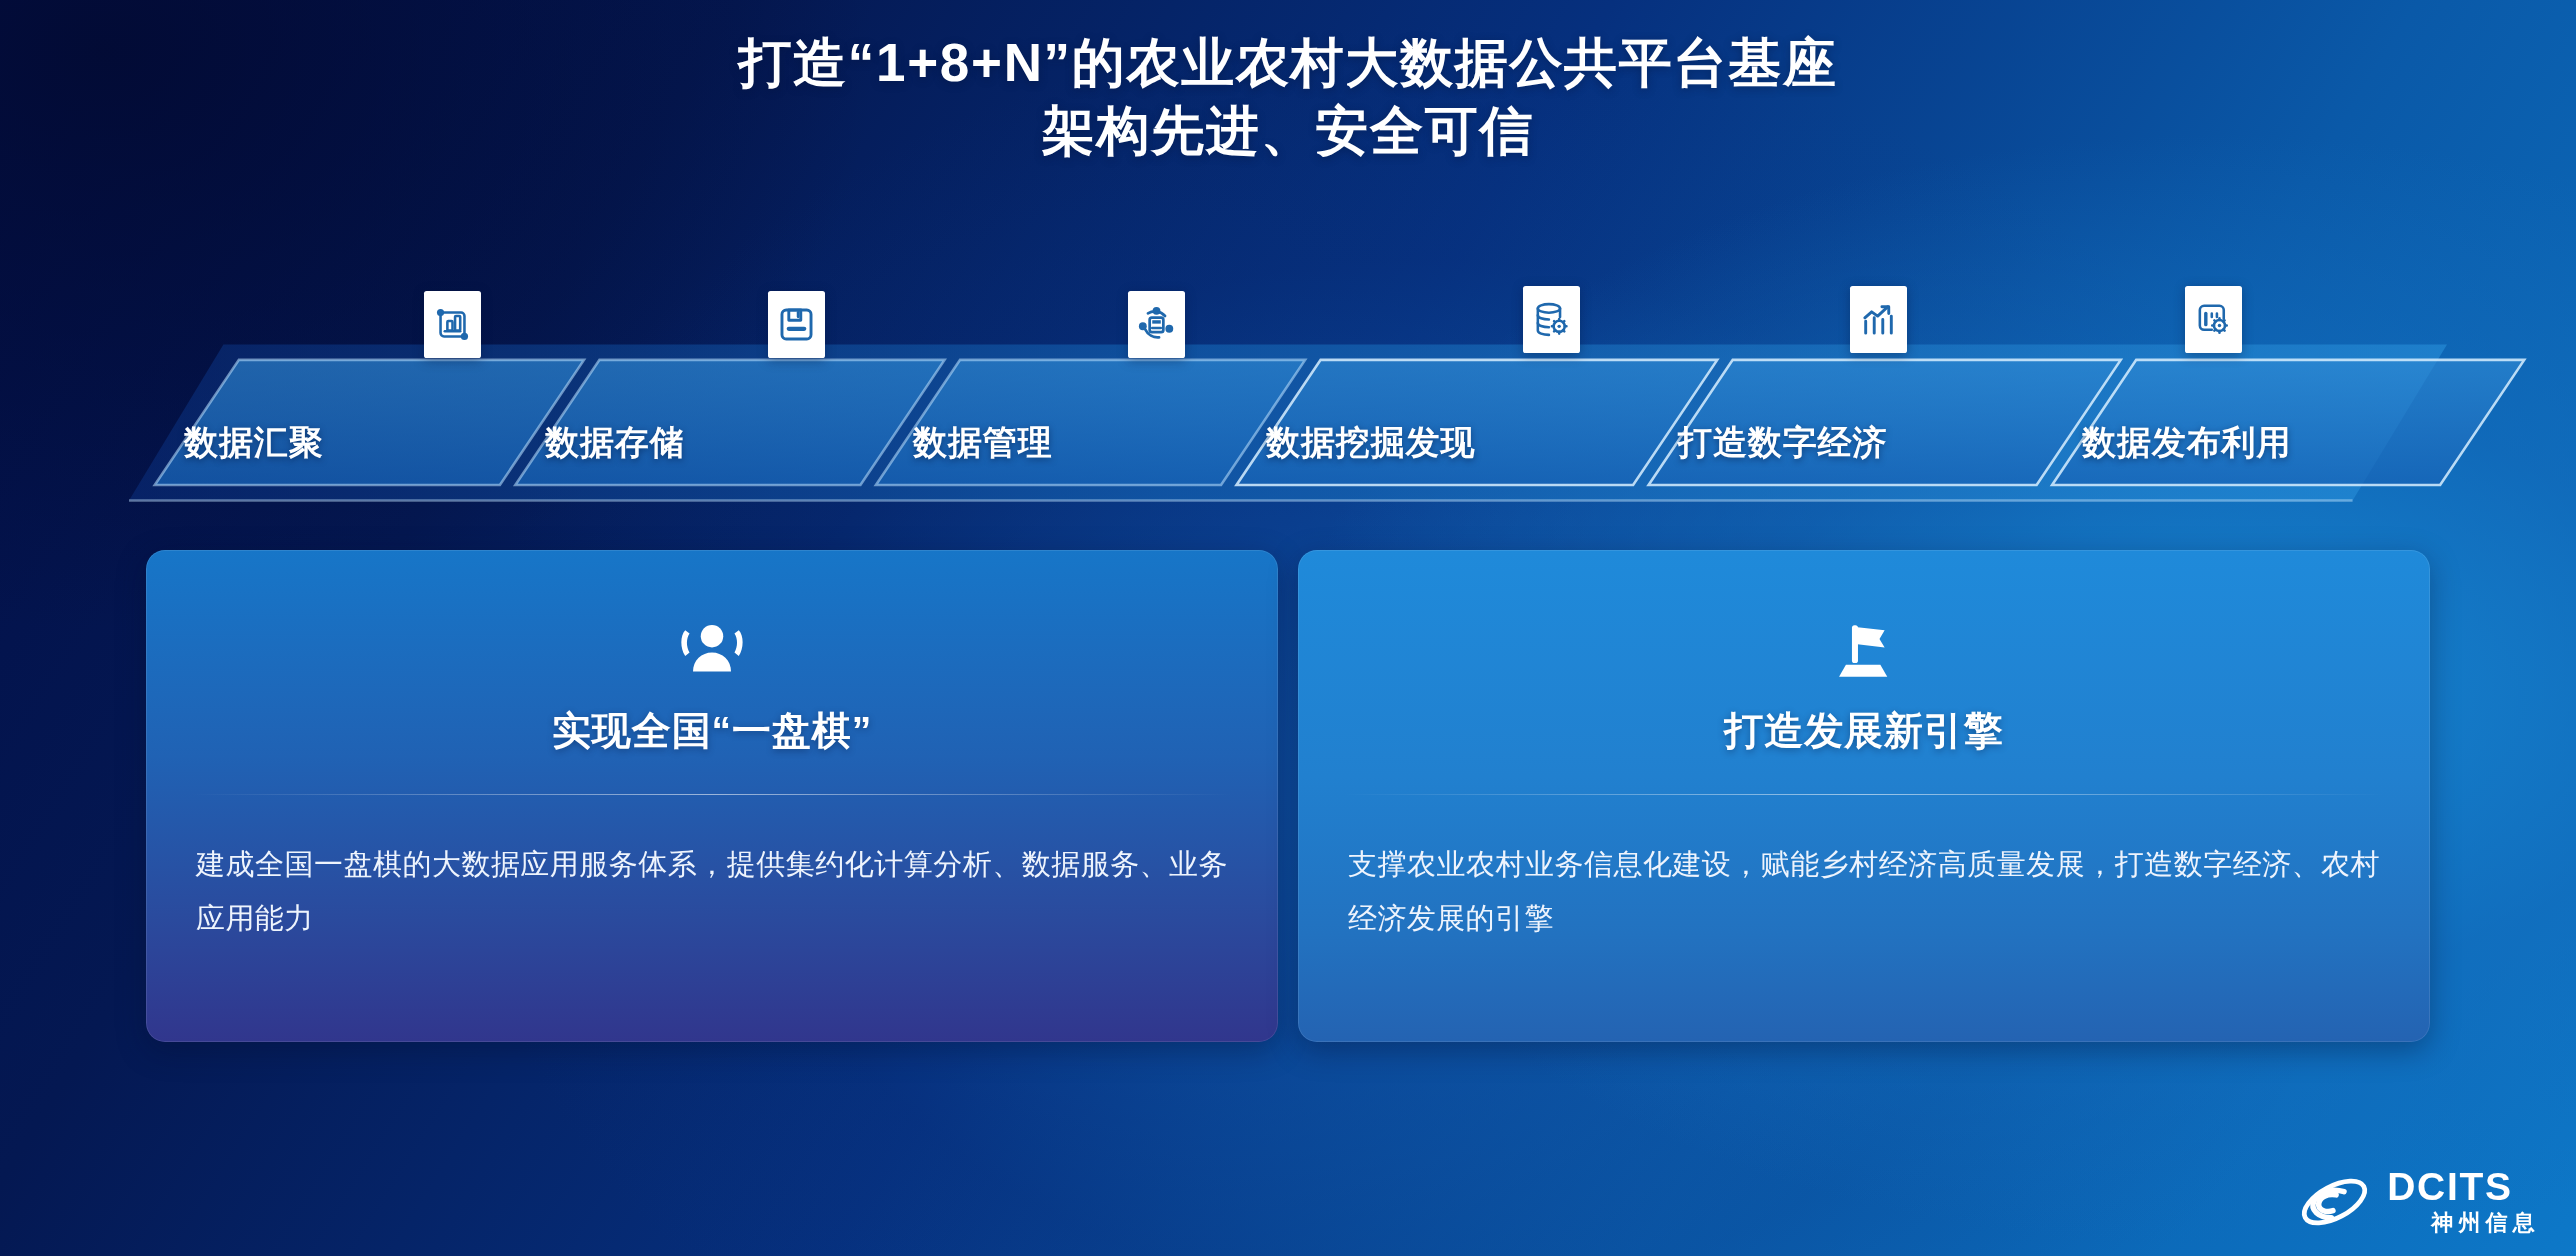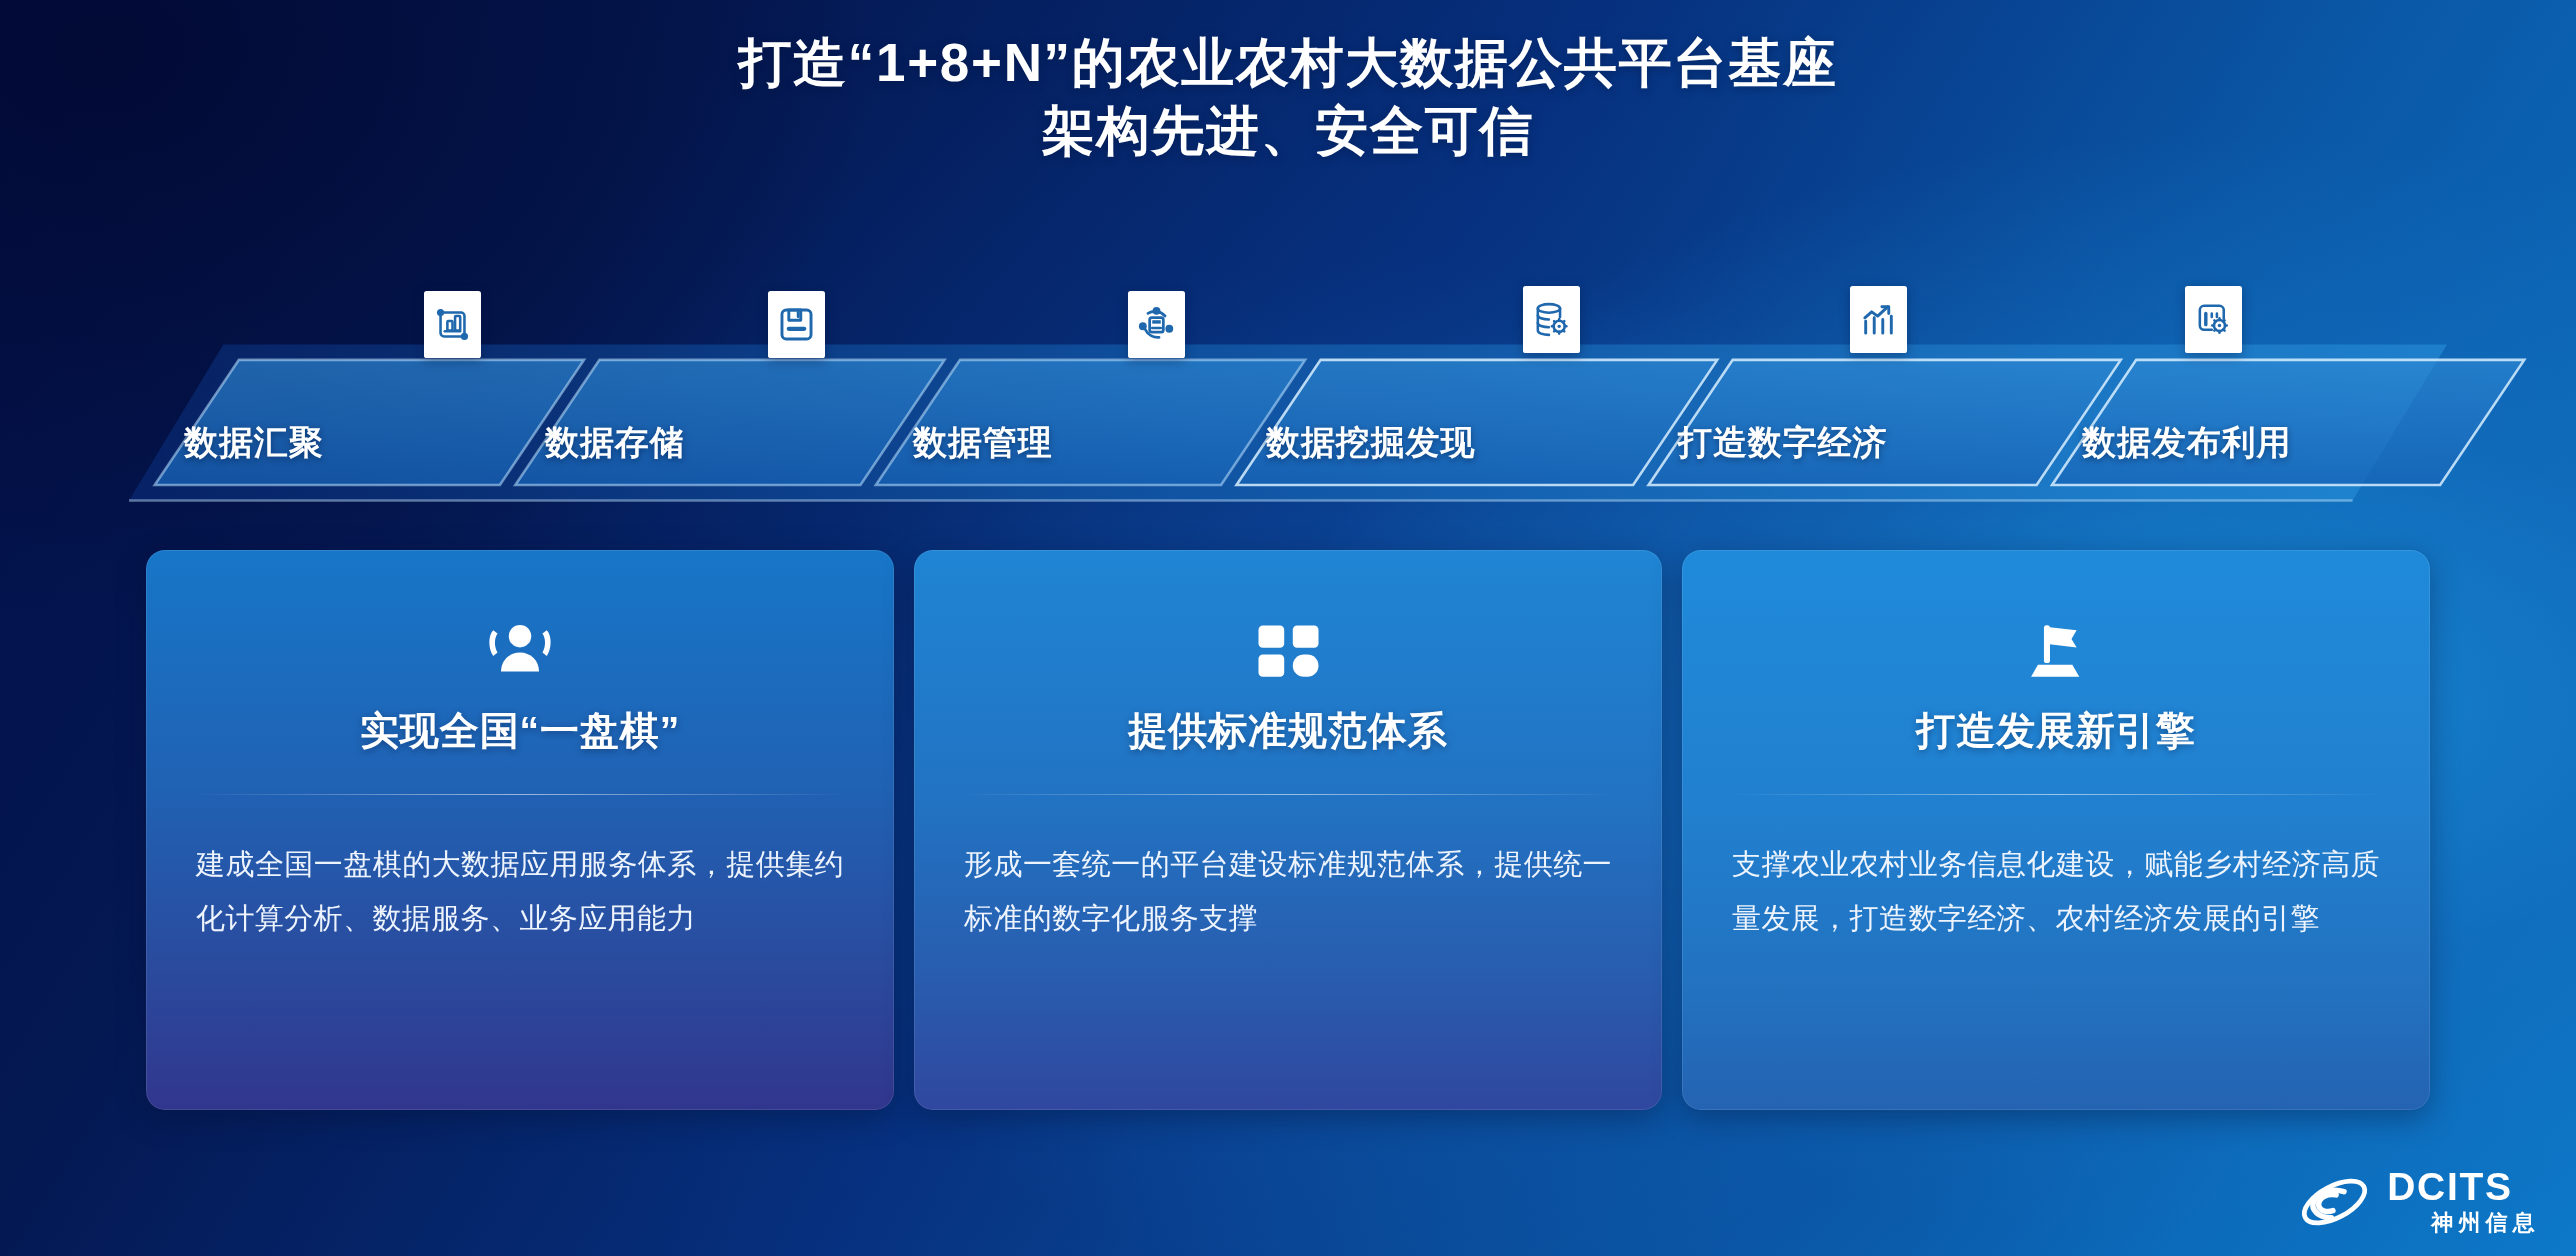--- a/index.html
+++ b/index.html
@@ -45,21 +45,21 @@
   }
   .chip-icon{
     position:absolute;width:57px;height:67px;background:#ffffff;
     border-radius:2.6px;display:flex;align-items:center;justify-content:center;
     box-shadow:0 2.6px 10.3px rgba(0,20,60,.35);
   }
   .chip-icon svg{width:41px;height:41px;display:block;}
 
   
   .cards{
-    position:absolute;left:146px;top:550px;width:2284px;height:560px;
+    position:absolute;left:146px;top:550px;width:2284px;height:492px;
     display:flex;gap:20px;
   }
   .card{
     flex:1 1 0;border-radius:19px;position:relative;
     box-shadow:0 8.6px 29px rgba(0,14,50,.35);
     overflow:hidden;
   }
   .card::after{
     content:"";position:absolute;inset:0;border-radius:19px;
     border:0.9px solid rgba(255,255,255,.10);pointer-events:none;
@@ -215,33 +215,20 @@
           <circle cx="44" cy="21" r="13"></circle>
           <path d="M22 62c0-13 10-22 22-22s22 9 22 22z"></path>
         </svg>
       </div>
       <div class="card-title">实现全国“一盘棋”</div>
       <div class="card-divider"></div>
       <div class="card-body">建成全国一盘棋的大数据应用服务体系，提供集约化计算分析、数据服务、业务应用能力</div>
     </div>
 
 
-    <div class="card card-3">
-      <div class="card-icon">
-        <svg width="67" height="60" viewBox="0 0 78 70">
-          <rect x="4" y="4" width="30" height="26" rx="5"></rect>
-          <rect x="44" y="4" width="30" height="26" rx="5"></rect>
-          <rect x="4" y="38" width="30" height="26" rx="5"></rect>
-          <rect x="44" y="38" width="30" height="26" rx="13"></rect>
-        </svg>
-      </div>
-      <div class="card-title">提供标准规范体系</div>
-      <div class="card-divider"></div>
-      <div class="card-body">形成一套统一的平台建设标准规范体系，提供统一标准的数字化服务支撑</div>
-    </div>
 
     <div class="card card-4">
       <div class="card-icon">
         <svg width="74" height="62" viewBox="0 0 86 72">
           <path d="M33 8l34 4-6 10 6 10-34-4z"></path>
           <rect x="29" y="6" width="7" height="44" rx="3"></rect>
           <path d="M22 52h40l8 14H14z"></path>
         </svg>
       </div>
       <div class="card-title">打造发展新引擎</div>

